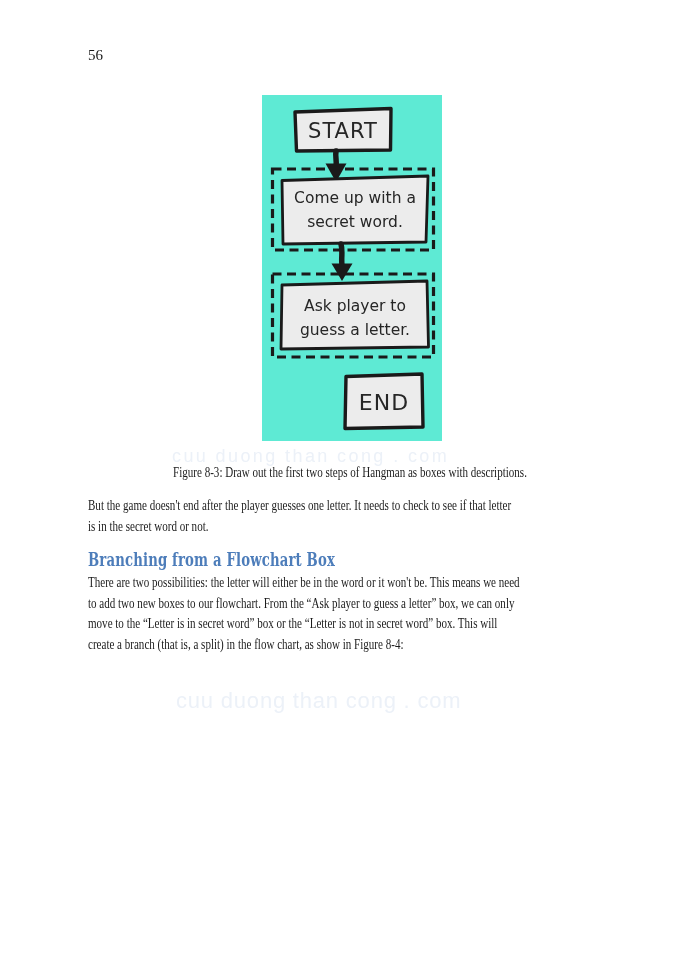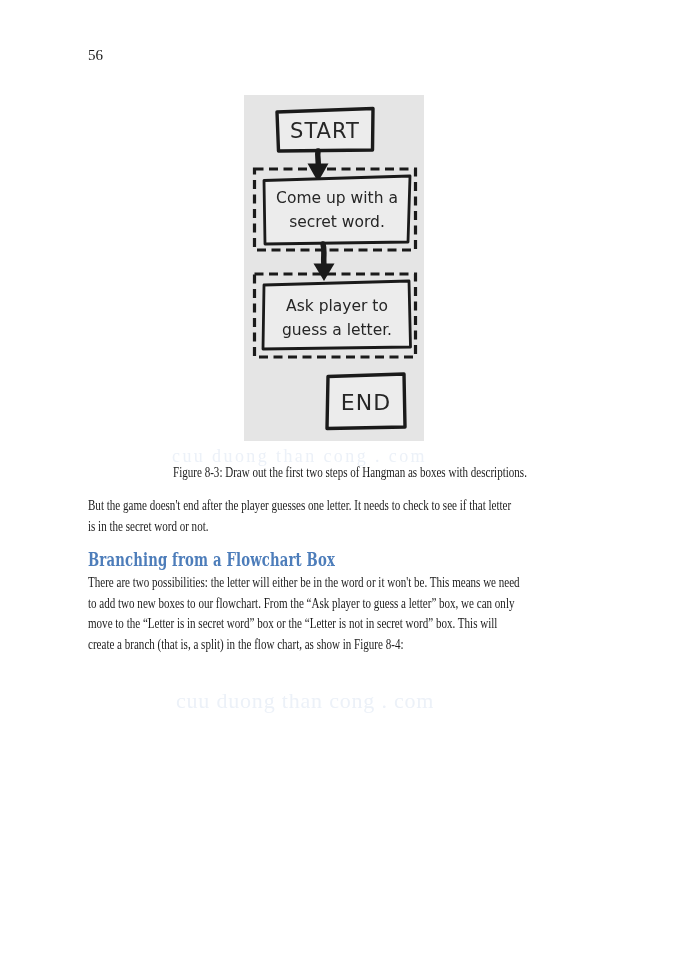--- a/index.html
+++ b/index.html
@@ -12,34 +12,34 @@
     color: #1b1b1b;
   }
 
   .page-number {
     position: absolute; left: 88px; top: 47px;
     font-size: 15px;
   }
 
   
   .figure-image {
-    position: absolute; left: 244px; top: 95px;
+    position: absolute; left: 262px; top: 95px;
     width: 180px; height: 346px;
-    background: #e5e5e5;
+    background: #5eead4;
   }
   .figure-image svg { display: block; }
   .fc-text {
     font-family: "DejaVu Sans", sans-serif;
     fill: #262626;
   }
 
   
   .watermark {
     position: absolute;
-    font-family: Liberation Serif, serif;
+    font-family: Liberation Sans, sans-serif;
     color: #ecf1f8;
     white-space: nowrap;
     user-select: none;
   }
   .watermark.wm-1 { left: 172px; top: 446px; font-size: 18px; letter-spacing: 2.4px; }
   .watermark.wm-2 { left: 176px; top: 688px; font-size: 22px; letter-spacing: 0.8px; }
 
   
   .text-col {
     position: absolute; left: 88px; top: 462px;

